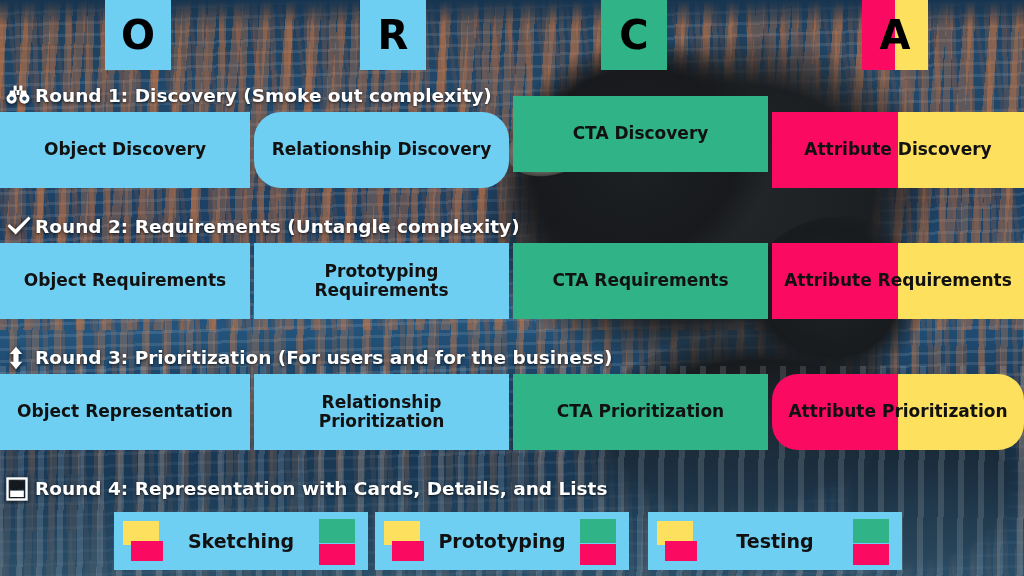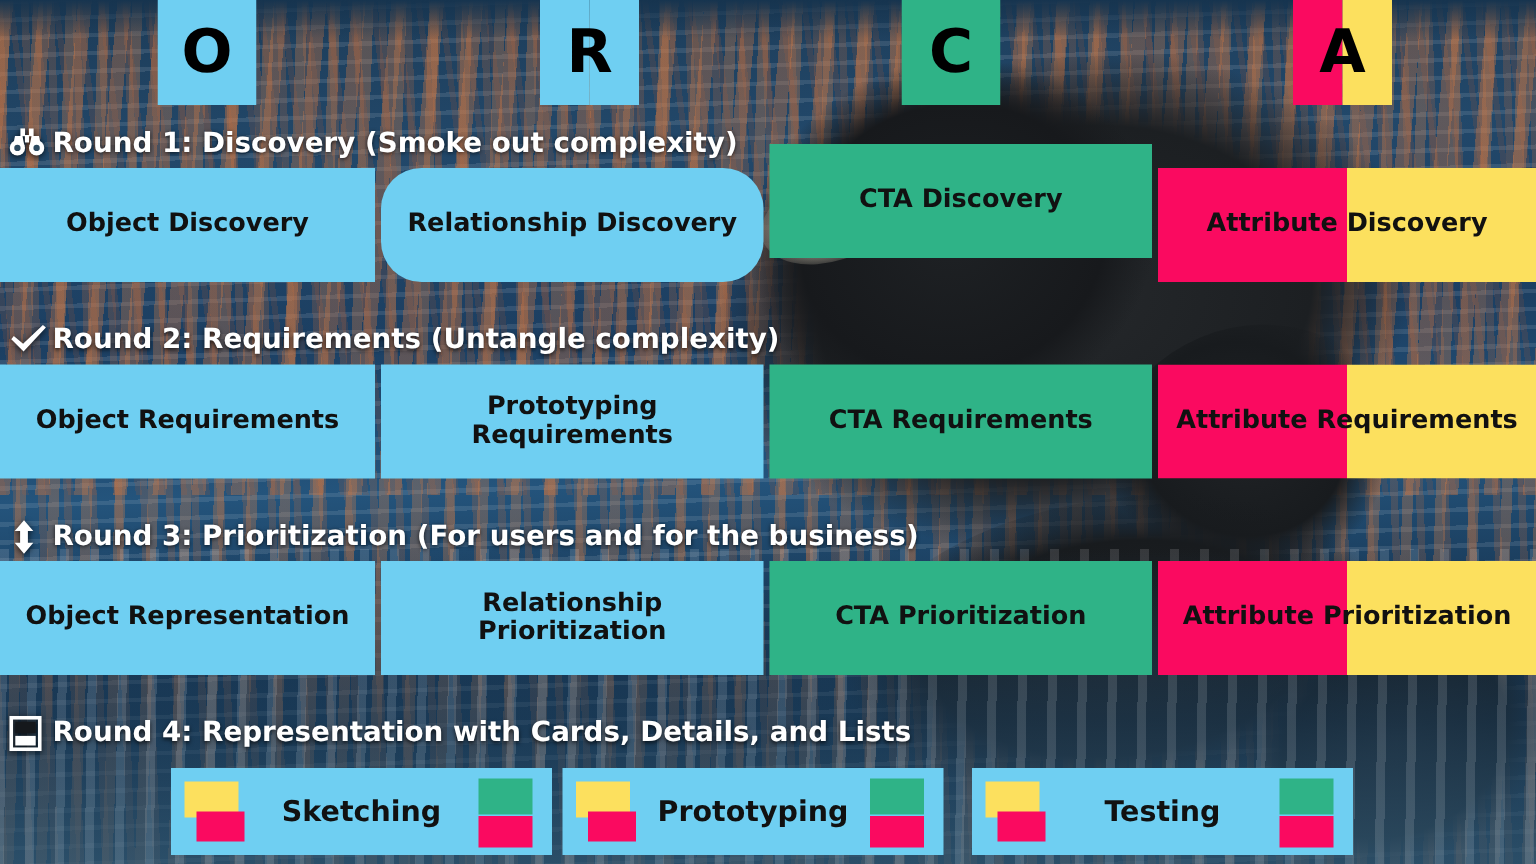--- a/index.html
+++ b/index.html
@@ -249,21 +249,21 @@
 
   <div class="lane" id="R2L0" style="left: 0px; width: 250px; top: 374px; height: 76px; background: rgb(111, 207, 242);">
     <span class="lbl">Object Representation</span>
   </div>
   <div class="lane" id="R2L1" style="left: 254px; width: 255px; top: 374px; height: 76px; background: rgb(111, 207, 242);">
     <span class="lbl">Relationship Prioritization</span>
   </div>
   <div class="lane" id="R2L2" style="left: 513px; width: 255px; top: 374px; height: 76px; background: rgb(47, 179, 135);">
     <span class="lbl">CTA Prioritization</span>
   </div>
-  <div class="lane two-tone" id="R2L3" style="left: 772px; width: 252px; top: 374px; height: 76px;">
+  <div class="lane two-tone" id="R2L3" style="left: 772px; width: 252px; top: 374px; height: 76px; border-radius: 26px;">
     <div class="tone l" style="background: rgb(250, 10, 96);"></div>
     <div class="tone r" style="background: rgb(252, 224, 94);"></div>
     <span class="lbl">Attribute Prioritization</span>
   </div>
 
   <div class="round-head" id="H3" style="top:474px;">
     <span class="r-icon">
       <svg class="ico-card" width="22" height="24" viewBox="0 0 22 24" aria-hidden="true">
         <rect x="1.5" y="1.5" width="19" height="21" fill="none" stroke="#fff" stroke-width="2.4"></rect>
         <rect x="4.2" y="4.2" width="13.6" height="7.6" fill="#15181c"></rect>

